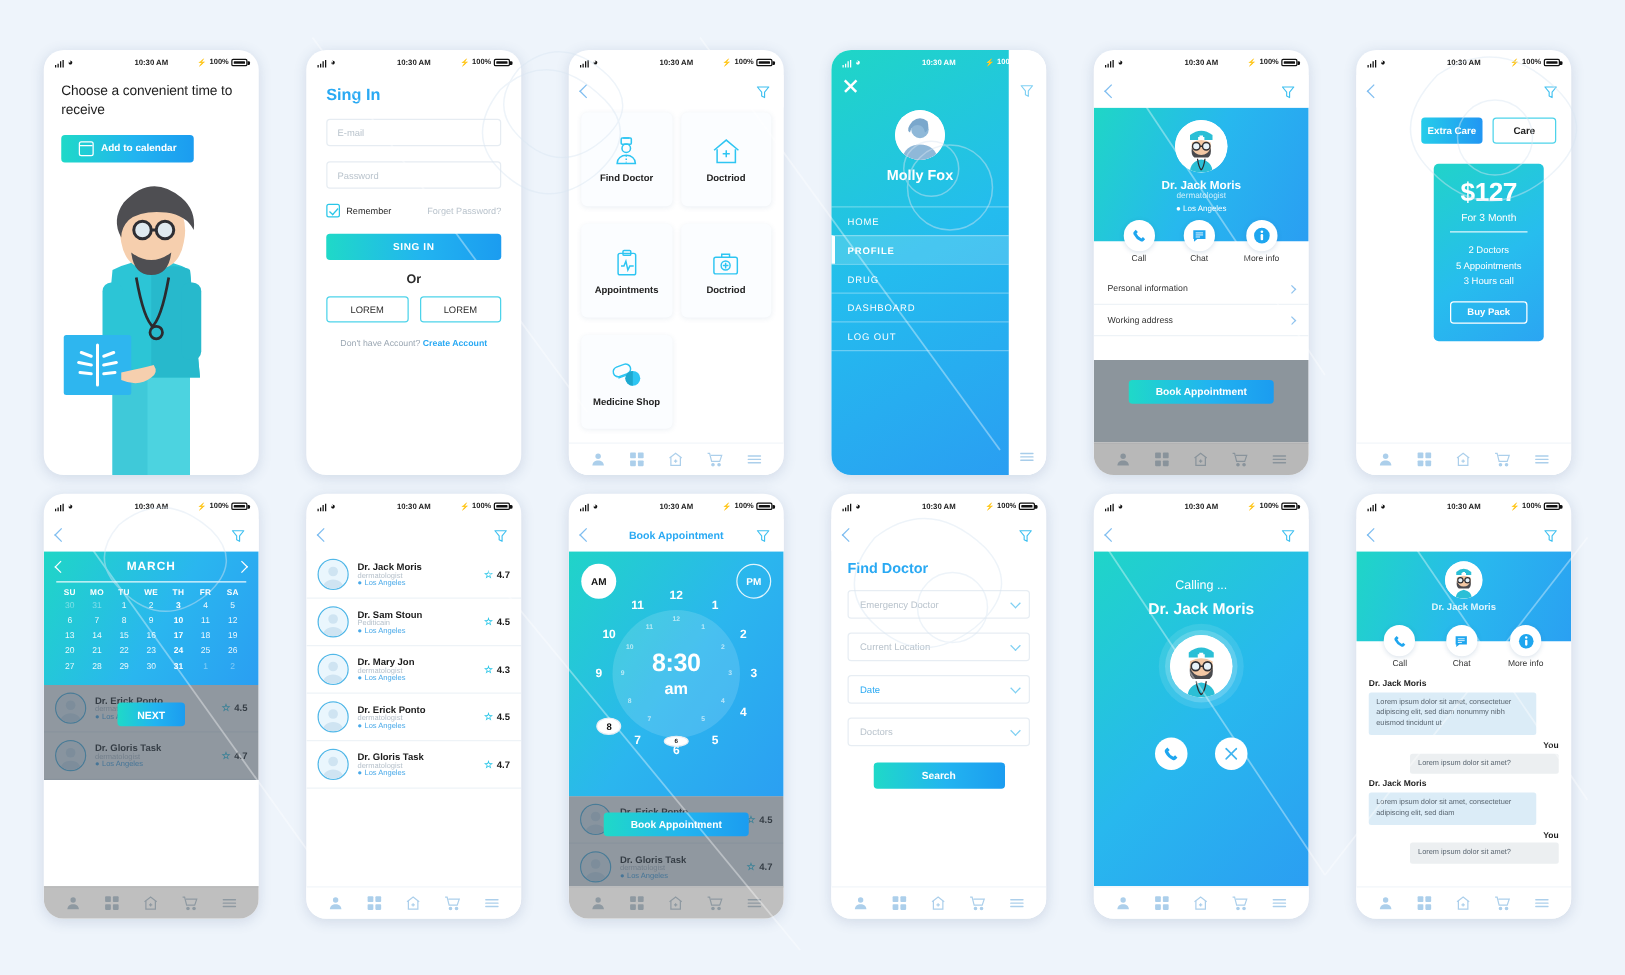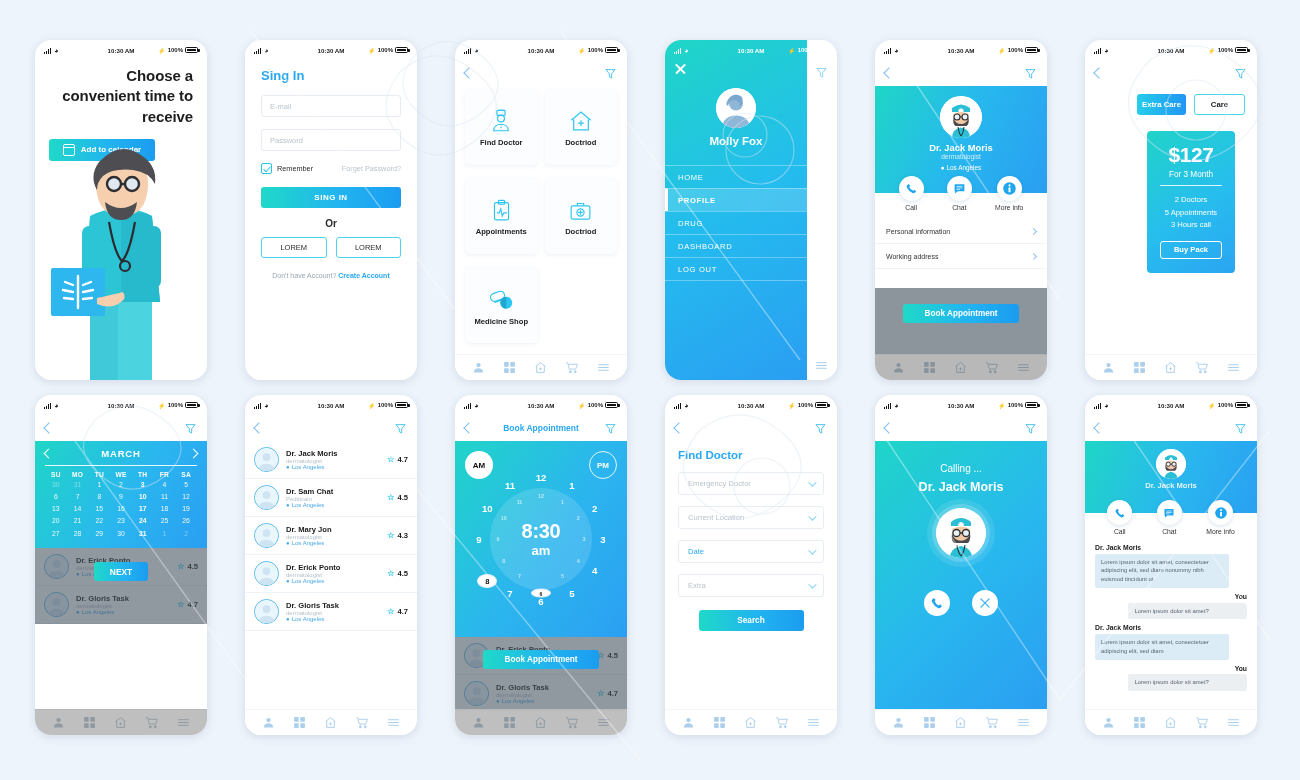--- a/index.html
+++ b/index.html
@@ -76,21 +76,21 @@
   }
   .tabbar .ti { opacity:.95; cursor:pointer; }
   .grad-btn {
     background: linear-gradient(90deg,#1fd9c8 0%, #22b4f0 55%, #1b9cf0 100%);
     color:#fff; border:none; border-radius:3px; font-weight:bold;
     display:flex; align-items:center; justify-content:center; cursor:pointer;
   }
 
   
   .s1 { padding: 6px 14px 0 14px; }
-  .s1 h1 { font-size:15px; line-height:1.35; color:#1d1d1d; font-weight:bold; letter-spacing:-.1px;text-align:right;}
+  .s1 h1 { font-size:11px; line-height:1.35; color:#1d1d1d; font-weight:normal; letter-spacing:-.1px;}
   .cal-btn { margin-top:12px; width:106px; height:22px; border-radius:3px; gap:6px; font-size:8px; }
   .cal-ico { width:12px;height:12px;border:1.3px solid #fff;border-radius:2px;position:relative;}
   .cal-ico::before{content:"";position:absolute;left:0;right:0;top:2.6px;height:1.1px;background:#fff;}
   .doc-illus { position:absolute; left:0; right:0; bottom:0; top:58px; }
 
   
   .s2 { padding: 8px 16px 0 16px; }
   .s2 h2 { font-size:13px; color:#29a9f3; font-weight:bold; }
   .inp { margin-top:12px; height:22px; border:1px solid #e6ecf2; border-radius:3px;
          display:flex; align-items:center; padding:0 8px; font-size:7.5px; color:#b9c3cc; }
@@ -939,21 +939,21 @@
                 </span>
                 <span class="drate"><span class="star">☆</span>4.7</span>
               </div>
               <div class="drow">
                 <span class="dav"><svg viewBox="0 0 25 25">
                     <circle cx="12.5" cy="12.5" r="12.5" fill="#eaf6fd"></circle>
                     <circle cx="12.5" cy="10" r="4.2" fill="#cfe4f2"></circle>
                     <path d="M3.5 25c0-5 4-8 9-8s9 3 9 8z" fill="#cfe4f2"></path>
                   </svg></span>
                 <span class="dmeta">
-                  <span class="dname" style="display:block">Dr. Sam Chat</span>
+                  <span class="dname" style="display:block">Dr. Sam Stoun</span>
                   <span class="dspec" style="display:block">Pediticain</span>
                   <span class="dloc"><span>●</span>Los Angeles</span>
                 </span>
                 <span class="drate"><span class="star">☆</span>4.5</span>
               </div>
               <div class="drow">
                 <span class="dav"><svg viewBox="0 0 25 25">
                     <circle cx="12.5" cy="12.5" r="12.5" fill="#eaf6fd"></circle>
                     <circle cx="12.5" cy="10" r="4.2" fill="#cfe4f2"></circle>
                     <path d="M3.5 25c0-5 4-8 9-8s9 3 9 8z" fill="#cfe4f2"></path>
@@ -1196,21 +1196,21 @@
             </div>
       <div class="sel">
               <span>Current Location</span>
               <span class="cd"></span>
             </div>
       <div class="sel acc">
               <span>Date</span>
               <span class="cd"></span>
             </div>
       <div class="sel">
-              <span>Extra</span>
+              <span>Doctors</span>
               <span class="cd"></span>
             </div>
       <div class="grad-btn search-btn">Search</div>
     </div>
     <div class="tabbar">
       <svg class="ti" width="13" height="13" viewBox="0 0 24 24" fill="#a8cdea">
               <circle cx="12" cy="7.5" r="4"></circle>
               <path d="M3.5 21c0-4.7 3.8-7.5 8.5-7.5s8.5 2.8 8.5 7.5z"></path>
             </svg>
       <svg class="ti" width="13" height="13" viewBox="0 0 24 24" fill="#a8cdea">

